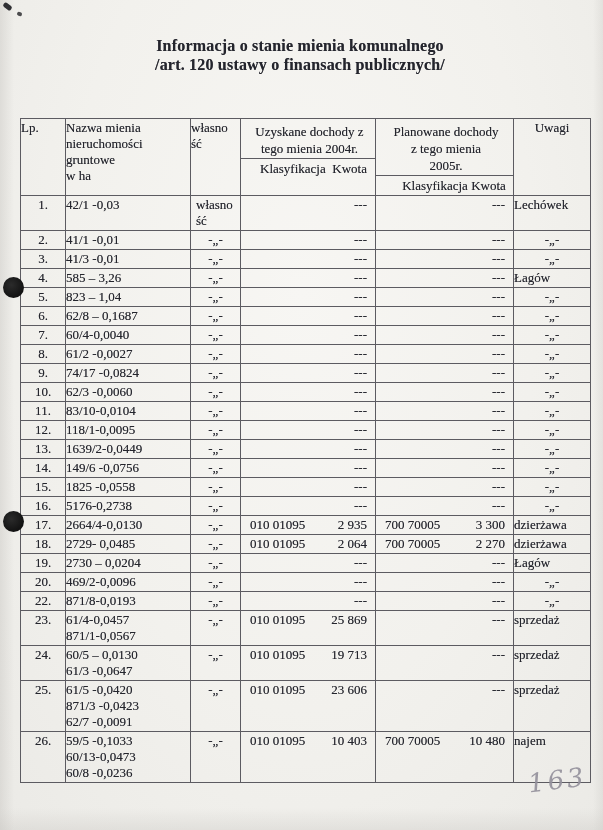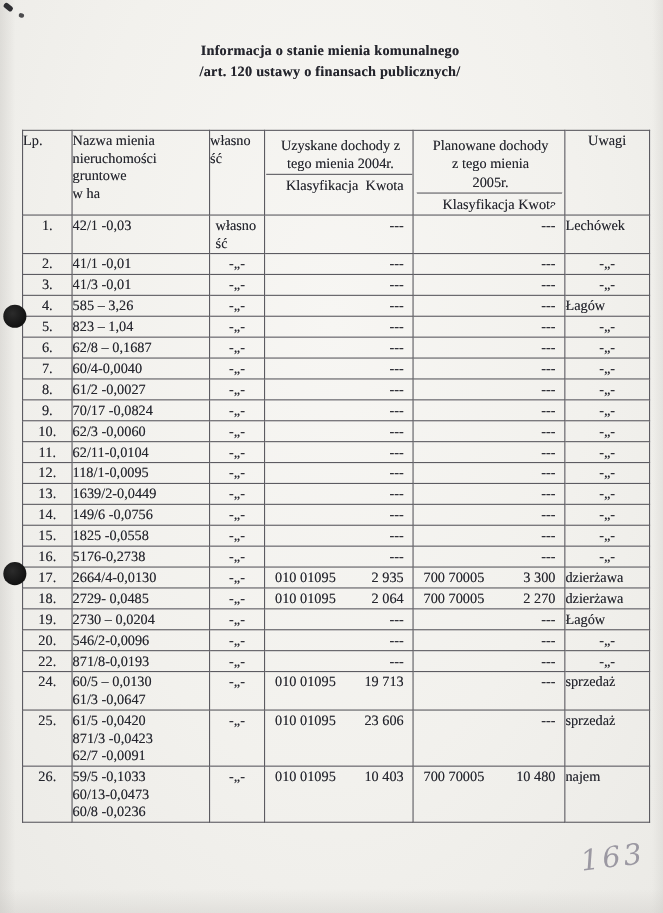--- a/index.html
+++ b/index.html
@@ -7,37 +7,37 @@
     position:relative; width:603px; height:830px; overflow:hidden;
     background:
       linear-gradient(90deg, rgba(200,198,194,.45) 0, rgba(200,198,194,0) 14px),
       linear-gradient(270deg, rgba(205,203,199,.35) 0, rgba(205,203,199,0) 10px),
       linear-gradient(0deg, rgba(205,203,199,.4) 0, rgba(205,203,199,0) 22px),
       radial-gradient(ellipse at 50% 35%, #f7f6f3 0%, #f2f1ed 55%, #ebeae6 100%);
     font-family:"Liberation Serif","DejaVu Serif",serif;
     color:#24252d;
   }
   .title-block { position:absolute; left:100px; top:36px; width:400px; text-align:center; }
-  .title-line { font-weight:bold; font-size:13px; line-height:19px; letter-spacing:.2px;
+  .title-line { font-weight:bold; font-size:16px; line-height:19px; letter-spacing:.2px;
     text-shadow:0 0 .5px rgba(36,37,45,.55); }
 
   table.doc {
     position:absolute; left:20px; top:118px; width:570px;
     border-collapse:collapse; table-layout:fixed;
   }
   .doc td, .doc th {
     border:1px solid #5c5b61; font-weight:normal; vertical-align:top;
     font-size:13px; line-height:16px; padding:1px 0; overflow:hidden;
     text-shadow:0 0 .4px rgba(36,37,45,.5);
   }
   .doc thead tr { height:70px; }
   .h-lp   { text-align:left; padding:7px 0 0 8px; }
   .h-nazwa{ text-align:left; padding:5px 3px 0 8px; white-space:pre-line; line-height:16.5px; }
   .h-wlas { text-align:left; padding:4px 2px 0 5px; white-space:pre-line; font-size:12.5px; }
-  .h-money{ padding:0;border-radius:31px; }
+  .h-money{ padding:0; }
   .h-money .top { padding:3px 4px 1px 7px; border-bottom:1px solid #5c5b61;
     white-space:pre-line; line-height:17px; }
   .h-money .sub { display:flex; justify-content:space-between; padding:2px 8px 0 7px;margin-left:12px; }
   .h-money .sub.tight { display:block; padding:2px 0 0 7px; }
   .h-uwagi{ text-align:center; padding-top:19px; }
 
   tr.row { height:17px; }
   .c-lp   { text-align:center; }
   .c-nazwa{ text-align:left; padding-left:13px; white-space:pre-line;margin-top:28px; }
   .c-wlas { text-align:center; white-space:pre-line; }
@@ -262,21 +262,21 @@
       <div class="money">
         <span class="klas"></span>
         <span class="kwota">---</span>
       </div>
     </td>
     <td class="c-uwagi center">-„-</td>
   </tr>
 
   <tr class="row">
     <td class="c-lp">9.</td>
-    <td class="c-nazwa">70/17 -0,0824</td>
+    <td class="c-nazwa">74/17 -0,0824</td>
     <td class="c-wlas">-„-</td>
     <td>
       <div class="money">
         <span class="klas"></span>
         <span class="kwota">---</span>
       </div>
     </td>
     <td>
       <div class="money">
         <span class="klas"></span>
@@ -300,21 +300,21 @@
       <div class="money">
         <span class="klas"></span>
         <span class="kwota">---</span>
       </div>
     </td>
     <td class="c-uwagi center">-„-</td>
   </tr>
 
   <tr class="row">
     <td class="c-lp">11.</td>
-    <td class="c-nazwa">62/11-0,0104</td>
+    <td class="c-nazwa">83/10-0,0104</td>
     <td class="c-wlas">-„-</td>
     <td>
       <div class="money">
         <span class="klas"></span>
         <span class="kwota">---</span>
       </div>
     </td>
     <td>
       <div class="money">
         <span class="klas"></span>
@@ -471,21 +471,21 @@
       <div class="money">
         <span class="klas"></span>
         <span class="kwota">---</span>
       </div>
     </td>
     <td class="c-uwagi">Łagów</td>
   </tr>
 
   <tr class="row">
     <td class="c-lp">20.</td>
-    <td class="c-nazwa">546/2-0,0096</td>
+    <td class="c-nazwa">469/2-0,0096</td>
     <td class="c-wlas">-„-</td>
     <td>
       <div class="money">
         <span class="klas"></span>
         <span class="kwota">---</span>
       </div>
     </td>
     <td>
       <div class="money">
         <span class="klas"></span>
@@ -508,20 +508,39 @@
     </td>
     <td>
       <div class="money">
         <span class="klas"></span>
         <span class="kwota">---</span>
       </div>
     </td>
     <td class="c-uwagi center">-„-</td>
   </tr>
 
+  <tr class="row">
+    <td class="c-lp">23.</td>
+    <td class="c-nazwa">61/4-0,0457
+871/1-0,0567</td>
+    <td class="c-wlas">-„-</td>
+    <td>
+      <div class="money">
+        <span class="klas">010 01095</span>
+        <span class="kwota">25 869</span>
+      </div>
+    </td>
+    <td>
+      <div class="money">
+        <span class="klas"></span>
+        <span class="kwota">---</span>
+      </div>
+    </td>
+    <td class="c-uwagi">sprzedaż</td>
+  </tr>
 
   <tr class="row">
     <td class="c-lp">24.</td>
     <td class="c-nazwa">60/5 – 0,0130
 61/3 -0,0647</td>
     <td class="c-wlas">-„-</td>
     <td>
       <div class="money">
         <span class="klas">010 01095</span>
         <span class="kwota">19 713</span>

